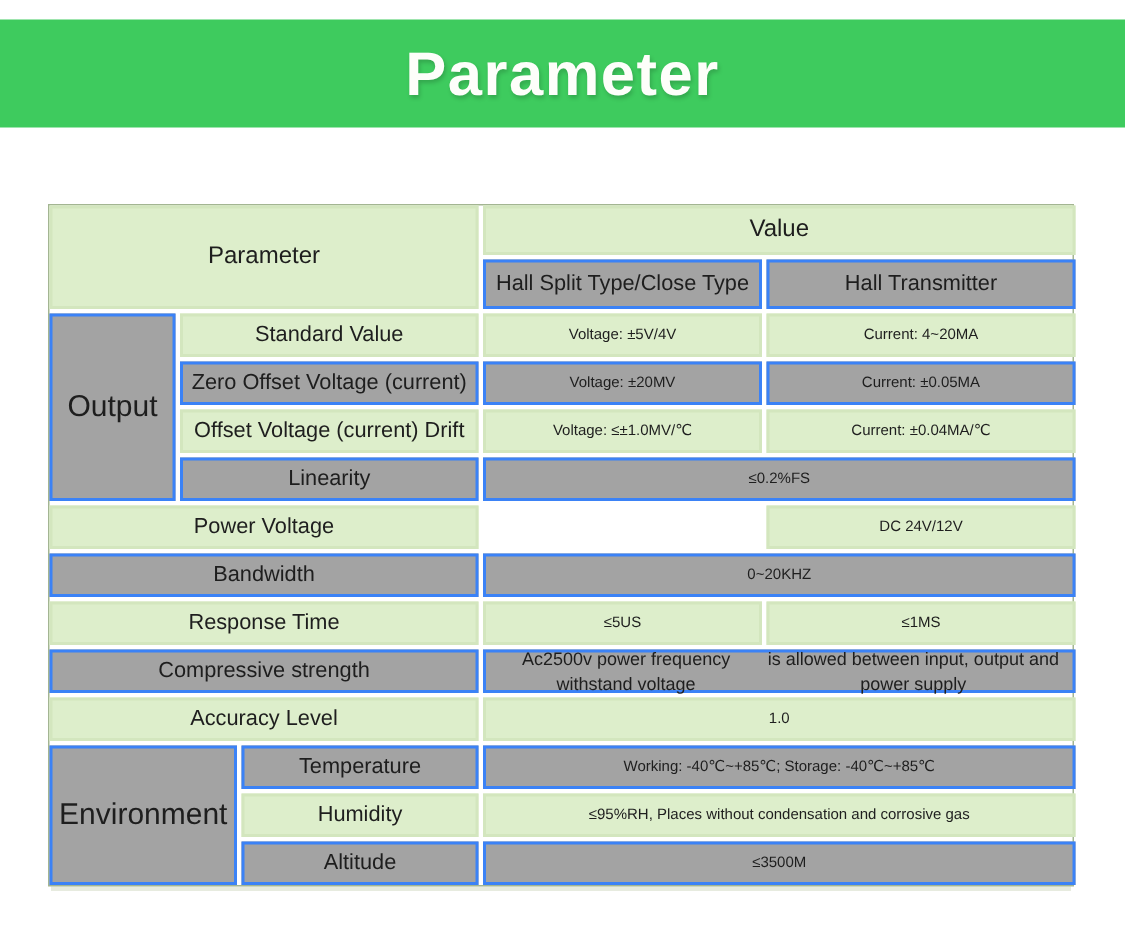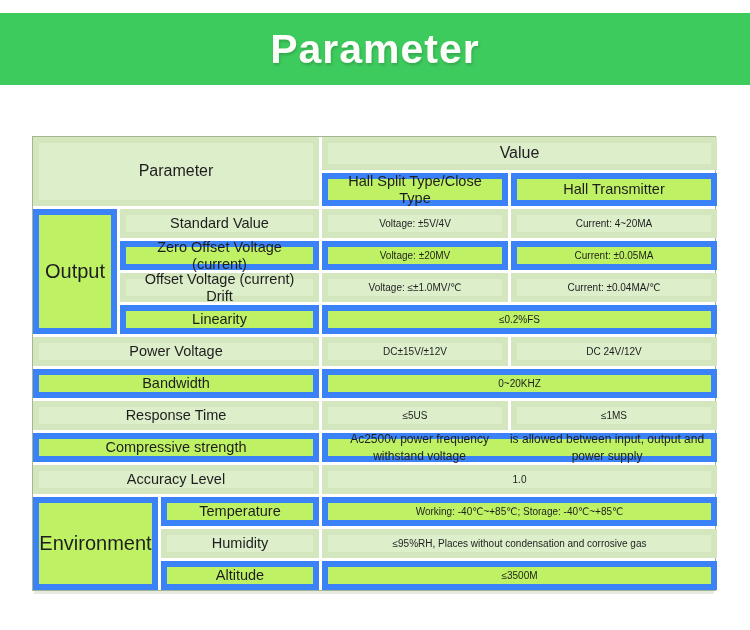--- a/index.html
+++ b/index.html
@@ -38,31 +38,31 @@
     grid-template-columns: 84px 38px 158px 186px 206px;
     grid-template-rows: 33px 33px repeat(12, 29px);
     gap: 3px;
     background: #ffffff;
     border: 1px solid #a3b592;
     box-shadow: 0 5px 0 -2px #e7ebdf;
     color: #1e1e1e;
     box-sizing: border-box;
   }
   .cell {
-    border: 6px solid #3b82f6;
+    border: 2px solid #3b82f6;
     display: flex;
     align-items: center;
     justify-content: center;
     text-align: center;
     line-height: 1.15;
     padding: 0 4px;
     box-sizing: border-box;
   }
   .g { background: #ddeecb; border-color: #d3e6be; }
-  .w { background: #bef264; }
+  .w { background: #a3a3a3; }
   .hdr  { font-size: 16px; }
   .name { font-size: 14.5px; }
   .val  { font-size: 10px; }
   .group-label { font-size: 20px; }
   .two-line { flex-direction: row; font-size: 12px; line-height: 1.35; }
 </style>
 </head>
 <body>
 
 <div class="banner">
@@ -87,21 +87,20 @@
   <div class="cell w val" style="grid-area:4/5/5/6">Current:  ±0.05MA</div>
 
   <div class="cell g name" style="grid-area:5/2/6/4">Offset Voltage (current) Drift</div>
   <div class="cell g val" style="grid-area:5/4/6/5">Voltage:  ≤±1.0MV/℃</div>
   <div class="cell g val" style="grid-area:5/5/6/6">Current:  ±0.04MA/℃</div>
 
   <div class="cell w name" style="grid-area:6/2/7/4">Linearity</div>
   <div class="cell w val" style="grid-area:6/4/7/6">≤0.2%FS</div>
 
   <div class="cell g name" style="grid-area:7/1/8/4">Power Voltage</div>
-  <div class="cell g val" style="grid-area:7/4/8/5">DC±15V/±12V</div>
   <div class="cell g val" style="grid-area:7/5/8/6">DC 24V/12V</div>
 
   <div class="cell w name" style="grid-area:8/1/9/4">Bandwidth</div>
   <div class="cell w val" style="grid-area:8/4/9/6">0~20KHZ</div>
 
   <div class="cell g name" style="grid-area:9/1/10/4">Response Time</div>
   <div class="cell g val" style="grid-area:9/4/10/5">≤5US</div>
   <div class="cell g val" style="grid-area:9/5/10/6">≤1MS</div>
 
   <div class="cell w name" style="grid-area:10/1/11/4">Compressive strength</div>

